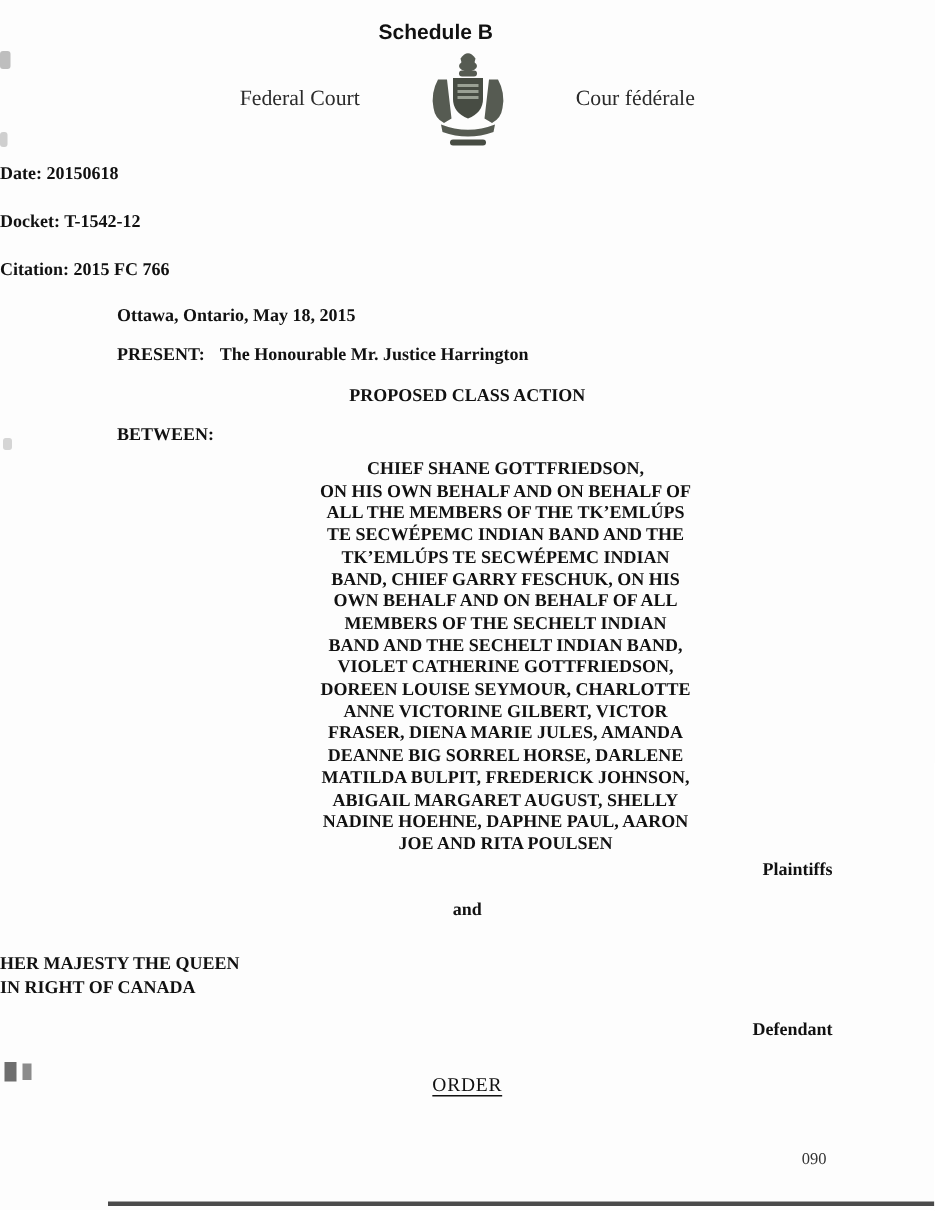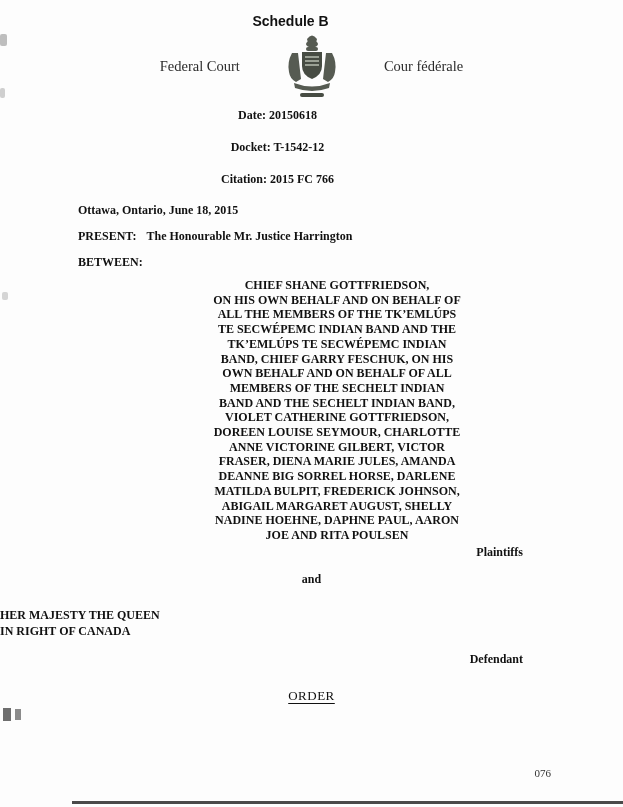--- a/index.html
+++ b/index.html
@@ -30,21 +30,21 @@
     justify-content: center;
     align-items: center;
     gap: 44px;
     height: 66px;
   }
   .court-name { font-size: 14.5px; color: #2b2b2b; }
   .crest { display: inline-flex; }
 
   .meta-block {
     margin-top: 9px;
-    text-align: center;
+    text-align: left;
     padding-right: 68px;
     font-weight: 700;
     font-size: 12px;
     line-height: 14px;
   }
   .meta-line { margin-bottom: 18px; }
   .meta-line:last-child { margin-bottom: 16px; }
 
   .location-line {
     margin-top: 17px;
@@ -85,21 +85,21 @@
     width: 340px;
     text-align: center;
     font-weight: 700;
     font-size: 12px;
     line-height: 14.7px;
     white-space: pre-line;
   }
 
   .role-right {
     text-align: right;
-    padding-right: 100px;
+    padding-right: 68px;
     font-weight: 700;
     font-size: 12px;
     line-height: 14px;
   }
   .plaintiffs-label { margin-top: 2px; }
 
   .conjunction {
     margin-top: 13px;
     text-align: center;
     font-weight: 700;
@@ -174,26 +174,27 @@
     </span>
     <span class="court-name">Cour fédérale</span>
   </div>
 
   <div class="meta-block">
     <div class="meta-line">Date: 20150618</div>
     <div class="meta-line">Docket: T-1542-12</div>
     <div class="meta-line">Citation: 2015 FC 766</div>
   </div>
 
-  <div class="location-line">Ottawa, Ontario, June 18, 2015</div>
+  <div class="location-line">Ottawa, Ontario, May 18, 2015</div>
 
   <div class="present-line">
     <span>PRESENT:</span><span class="present-value">The Honourable Mr. Justice Harrington</span>
   </div>
 
+  <div class="proceeding-type">PROPOSED CLASS ACTION</div>
 
   <div class="between-label">BETWEEN:</div>
 
   <div class="names-block">CHIEF SHANE GOTTFRIEDSON,
 ON HIS OWN BEHALF AND ON BEHALF OF
 ALL THE MEMBERS OF THE TK’EMLÚPS
 TE SECWÉPEMC INDIAN BAND AND THE
 TK’EMLÚPS TE SECWÉPEMC INDIAN
 BAND, CHIEF GARRY FESCHUK, ON HIS
 OWN BEHALF AND ON BEHALF OF ALL
@@ -213,21 +214,21 @@
 
   <div class="conjunction">and</div>
 
   <div class="defendant-name">HER MAJESTY THE QUEEN
 IN RIGHT OF CANADA</div>
 
   <div class="role-right defendant-label">Defendant</div>
 
   <div class="order-heading">ORDER</div>
 
-  <div class="page-number">076</div>
+  <div class="page-number">090</div>
 
   <div class="artifact a1"></div>
   <div class="artifact a2"></div>
   <div class="artifact a3"></div>
   <div class="artifact a4"></div>
   <div class="artifact a5"></div>
   <div class="artifact bottom-bar"></div>
 
 </div>
 

